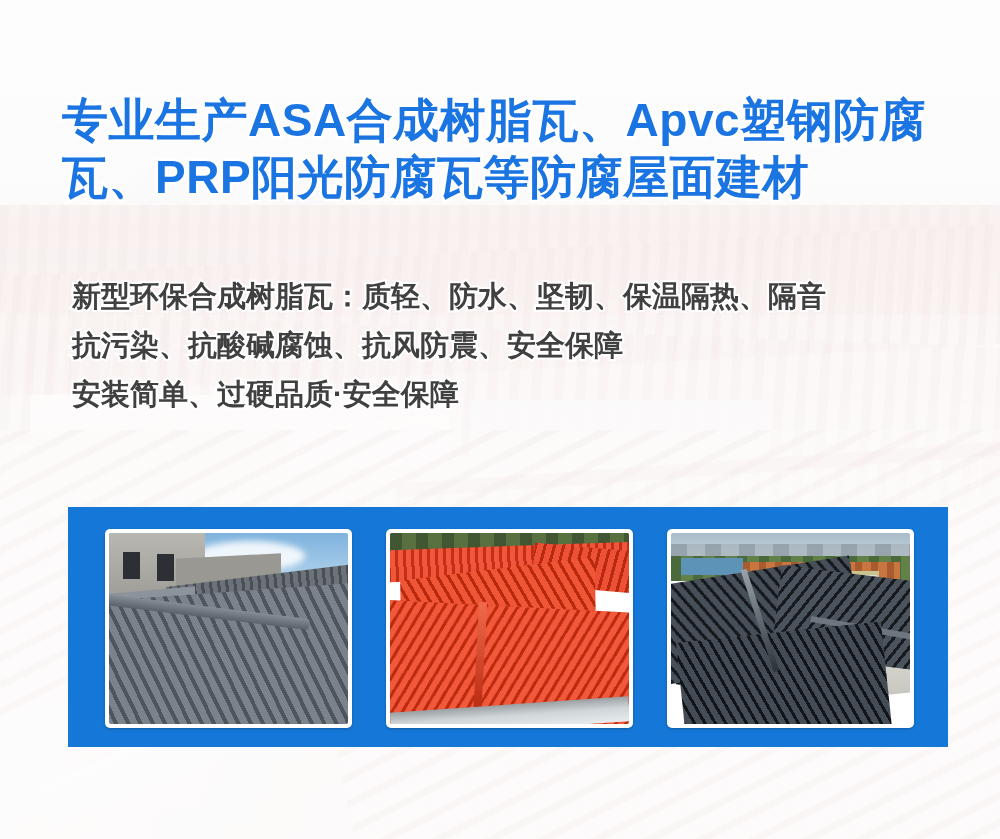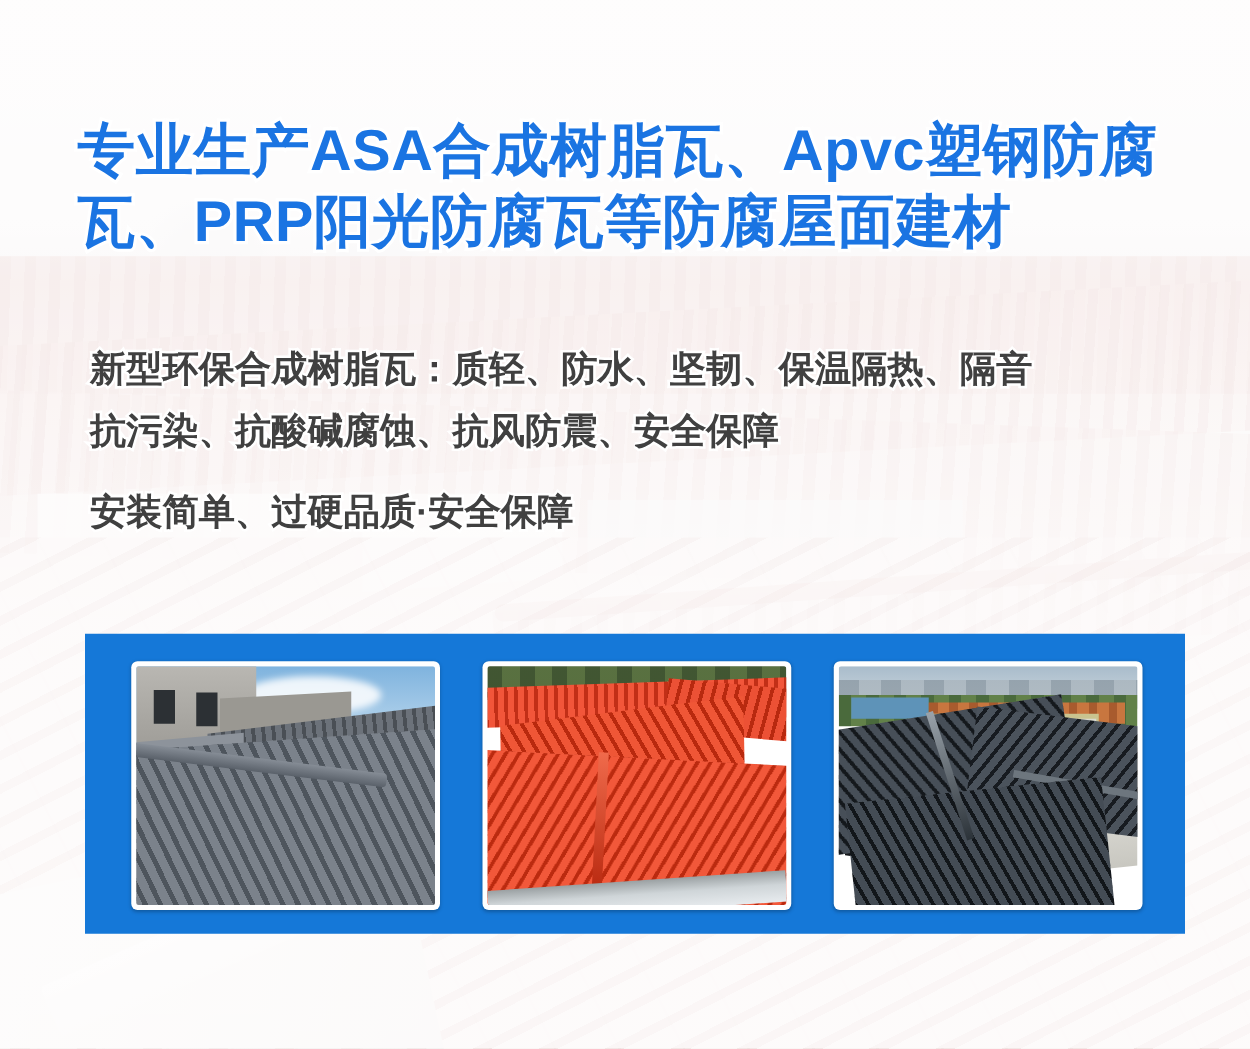--- a/index.html
+++ b/index.html
@@ -211,21 +211,21 @@
   .subline {
     font-size: 29px;
     font-weight: bold;
     line-height: 49px;
     color: #404040;
     -webkit-text-stroke: 4px #ffffff;
     paint-order: stroke fill;
     text-shadow: 0 0 3px rgba(255,255,255,.85);
     white-space: nowrap;
   }
-  .subline.spaced { margin-top: 16px; }
+  .subline.spaced { margin-top: 0; }
 
   
   .gallery {
     position: absolute;
     left: 68px;
     top: 507px;
     width: 880px;
     height: 240px;
     background: #1578d8;
   }

